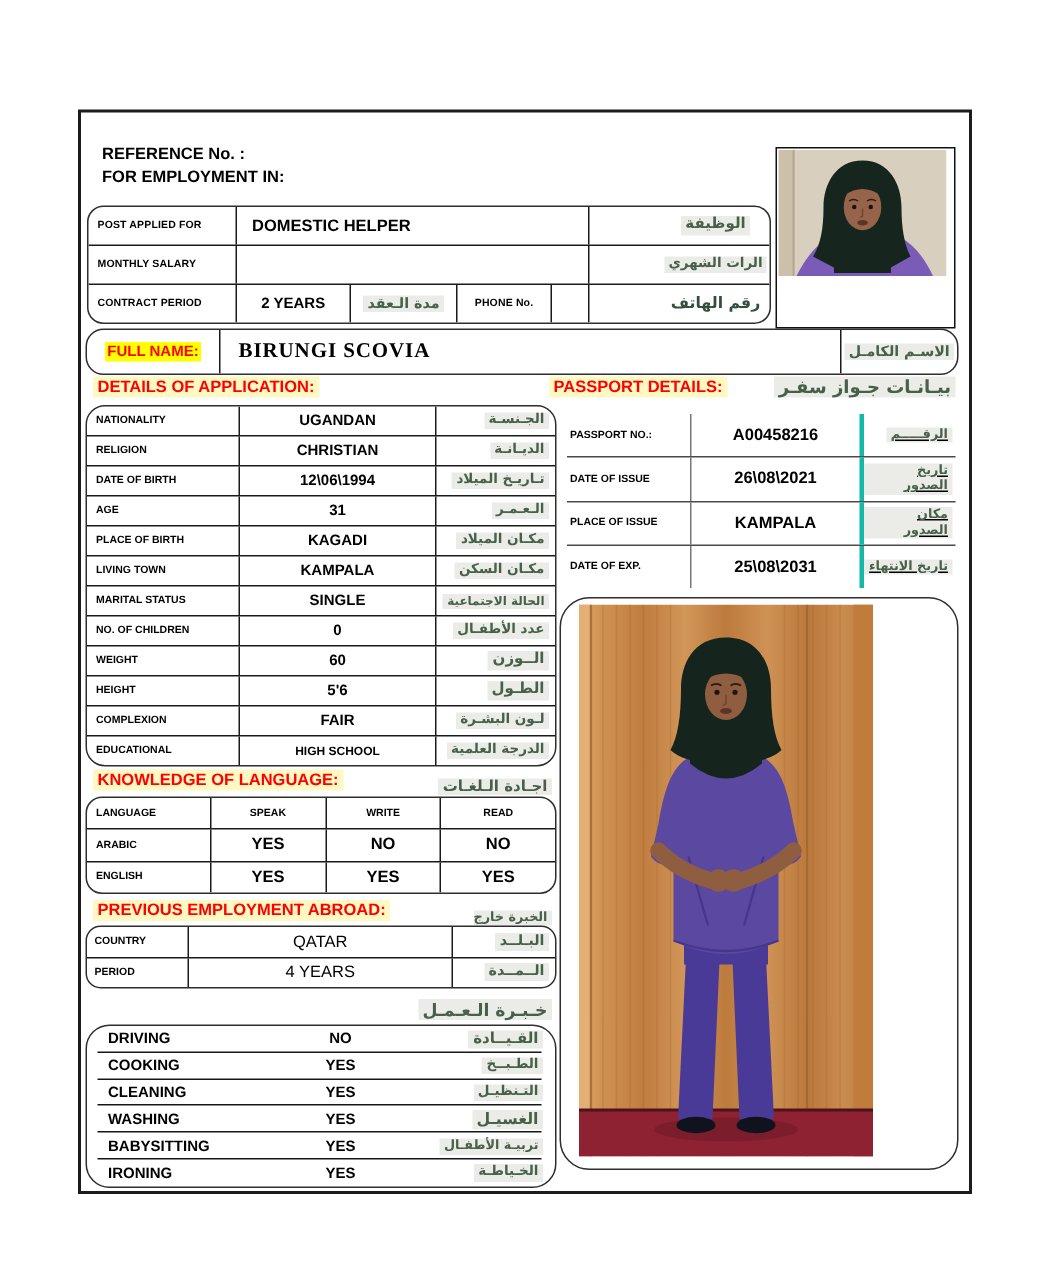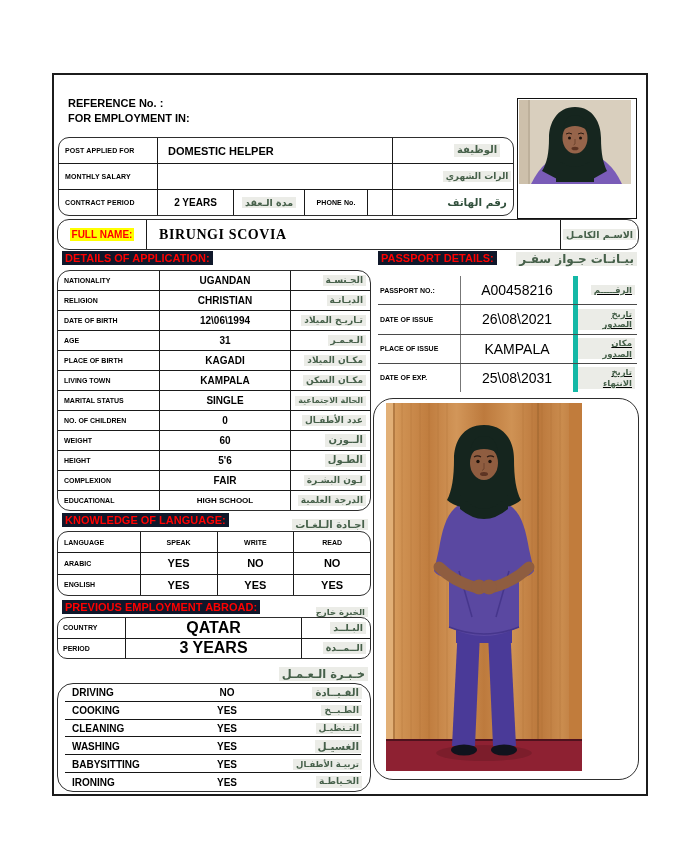--- a/index.html
+++ b/index.html
@@ -11,21 +11,21 @@
   .rbox{position:absolute;background:#fff;border:1.6px solid #2e2e2e;border-radius:13px;overflow:hidden;display:flex;flex-direction:column;}
   .trow{display:flex;flex:1;align-items:stretch;justify-content:flex-end;}
   .bb{border-bottom:1px solid #1a1a1a;}
   .cell{display:flex;align-items:center;}
   .lbl7{font-size:7px;font-weight:bold;letter-spacing:.1px;}
   
   .ar{font-family:"DejaVu Sans",sans-serif;direction:rtl;color:#46604a;font-weight:bold;background:#ebece7;padding:0 3px;line-height:1.25;}
   .ar.nobg{background:transparent;color:#31503c;}
   .ar-title{font-family:"DejaVu Sans",sans-serif;direction:rtl;color:#46604a;font-weight:bold;background:#ebece7;padding:0 3px;}
   
-  .sec-h{position:absolute;background:#0f172a;color:#ff0000;font-weight:bold;font-size:11px;padding:1px 3px;white-space:nowrap;}
+  .sec-h{position:absolute;background:#fef9c3;color:#ff0000;font-weight:bold;font-size:11px;padding:1px 3px;white-space:nowrap;}
   
   .tt{left:58px;top:137px;width:454px;height:77px;border-radius:11px;}
   .tt .c-lbl{width:92px;border-right:1px solid #1a1a1a;padding-left:6px;}
   .tt .c-val{flex:1;padding-left:10px;font-weight:bold;font-size:11px;}
   .tt .c-ar{width:72px;border-left:1px solid #1a1a1a;justify-content:center;padding-left:48px;}
   .tt .c-v2{width:75px;justify-content:center;font-weight:bold;font-size:10px;}
   .tt .c-arm{width:70px;border-left:1px solid #1a1a1a;border-right:1px solid #1a1a1a;justify-content:center;}
   .tt .c-ph{width:62px;justify-content:center;border-right:1px solid #1a1a1a;}
   .tt .c-emp{flex:1;}
   
@@ -40,37 +40,37 @@
   .dt{left:57px;top:270px;width:312px;height:239px;border-radius:13px;}
   .dt .d-lbl{width:95px;padding-left:6px;border-right:1px solid #1a1a1a;font-size:7px;font-weight:bold;}
   .dt .d-val{width:130px;justify-content:center;border-right:1px solid #1a1a1a;font-weight:bold;font-size:10px;}
   .dt .d-val.small{font-size:8px;}
   .dt .d-ar{flex:1;justify-content:flex-end;padding-right:4px;}
   .dt .ar{font-size:9px;}
   
   .pt{position:absolute;left:378px;top:276px;width:259px;height:116px;display:flex;flex-direction:column;}
   .pt .trow{flex:1;}
   .pt .p-lbl{width:80px;padding-left:2px;font-size:7px;font-weight:bold;}
-  .pt .p-val{width:112px;justify-content:center;font-weight:normal;font-size:14px;border-left:1px solid #777;border-right:5px solid #14b8a6;}
+  .pt .p-val{width:112px;justify-content:center;font-weight:bold;font-size:11px;border-left:1px solid #777;border-right:3px solid #14b8a6;}
   .pt .p-ar{flex:1;justify-content:flex-end;padding-right:2px;text-decoration:underline;}
   .pt .ar{font-size:8.5px;}
   .pt .bbg{border-bottom:1px solid #4a4a4a;}
   
   .fb-box{position:absolute;left:373px;top:398px;width:264px;height:380px;border:1.6px solid #2e2e2e;border-radius:20px;background:#fff;}
   
   .lt{left:57px;top:531px;width:312px;height:63px;border-radius:11px;}
   .lt .l-c{flex:1;justify-content:center;border-right:1px solid #1a1a1a;}
   .lt .l-c:last-child{border-right:none;}
   .lt .l-c.first{justify-content:flex-start;padding-left:6px;}
   .lt .hdr{font-size:7px;font-weight:bold;}
   .lt .v{font-size:11px;font-weight:bold;}
   
   .pe{left:57px;top:617px;width:312px;height:40px;border-radius:10px;}
   .pe .e-lbl{width:62px;padding-left:5px;border-right:1px solid #1a1a1a;font-size:7px;font-weight:bold;}
-  .pe .e-val{flex:1;justify-content:center;font-weight:bold;font-size:16px;}
+  .pe .e-val{flex:1;justify-content:center;font-weight:normal;font-size:11px;}
   .pe .e-ar{width:64px;border-left:1px solid #1a1a1a;justify-content:flex-end;padding-right:4px;}
   .pe .ar{font-size:9.5px;}
   
   .we{left:57px;top:683px;width:312px;height:107px;border-radius:16px;}
   .we .trow{position:relative;}
   .we .sep::after{content:"";position:absolute;left:7px;right:9px;bottom:0;border-bottom:1.3px solid #161616;}
   .we .w-lbl{width:115px;padding-left:14px;font-size:10px;font-weight:bold;}
   .we .w-val{width:80px;justify-content:center;font-size:10px;font-weight:bold;}
   .we .w-ar{flex:1;justify-content:flex-end;padding-right:8px;}
   .we .ar{font-size:9px;}
@@ -142,21 +142,21 @@
           <span class="fn-badge">FULL NAME:</span>
         </div>
       <div class="cell c-name">BIRUNGI SCOVIA</div>
       <div class="cell c-ar">
           <span class="ar" style="font-size:9.5px">الاسـم الكامـل</span>
         </div>
     </div>
   </div>
 
   <div class="sec-h" style="left:62px;top:251px;">DETAILS OF APPLICATION:</div>
-  <div class="sec-h" style="left:378px;top:251px;text-align:right;">PASSPORT DETAILS:</div>
+  <div class="sec-h" style="left:366px;top:251px;text-align:right;">PASSPORT DETAILS:</div>
   <div class="ar-sec" style="left:500px;top:249px;width:137px;"><span class="ar-title" style="font-size:12px">بيـانـات جـواز سفـر</span></div>
 
   <div class="rbox dt">
     <div class="trow bb">
         <div class="cell d-lbl">NATIONALITY</div>
         <div class="cell d-val">UGANDAN</div>
         <div class="cell d-ar">
           <span class="ar">الجـنسـة</span>
         </div>
       </div>
@@ -365,21 +365,21 @@
   <div class="rbox pe">
     <div class="trow bb">
       <div class="cell e-lbl">COUNTRY</div>
       <div class="cell e-val">QATAR</div>
       <div class="cell e-ar">
           <span class="ar">البـلــد</span>
         </div>
     </div>
     <div class="trow">
       <div class="cell e-lbl">PERIOD</div>
-      <div class="cell e-val">3 YEARS</div>
+      <div class="cell e-val">4 YEARS</div>
       <div class="cell e-ar">
           <span class="ar">الــمــدة</span>
         </div>
     </div>
   </div>
 
   <div class="sec-h" style="left:62px;top:666px;margin-top:44px;">WORK EXPERIENCE:</div>
   <div class="ar-sec" style="left:255px;top:664px;width:113px;"><span class="ar-title" style="font-size:11.5px">خـبـرة الـعـمـل</span></div>
   <div class="rbox we">
     <div class="trow sep">

